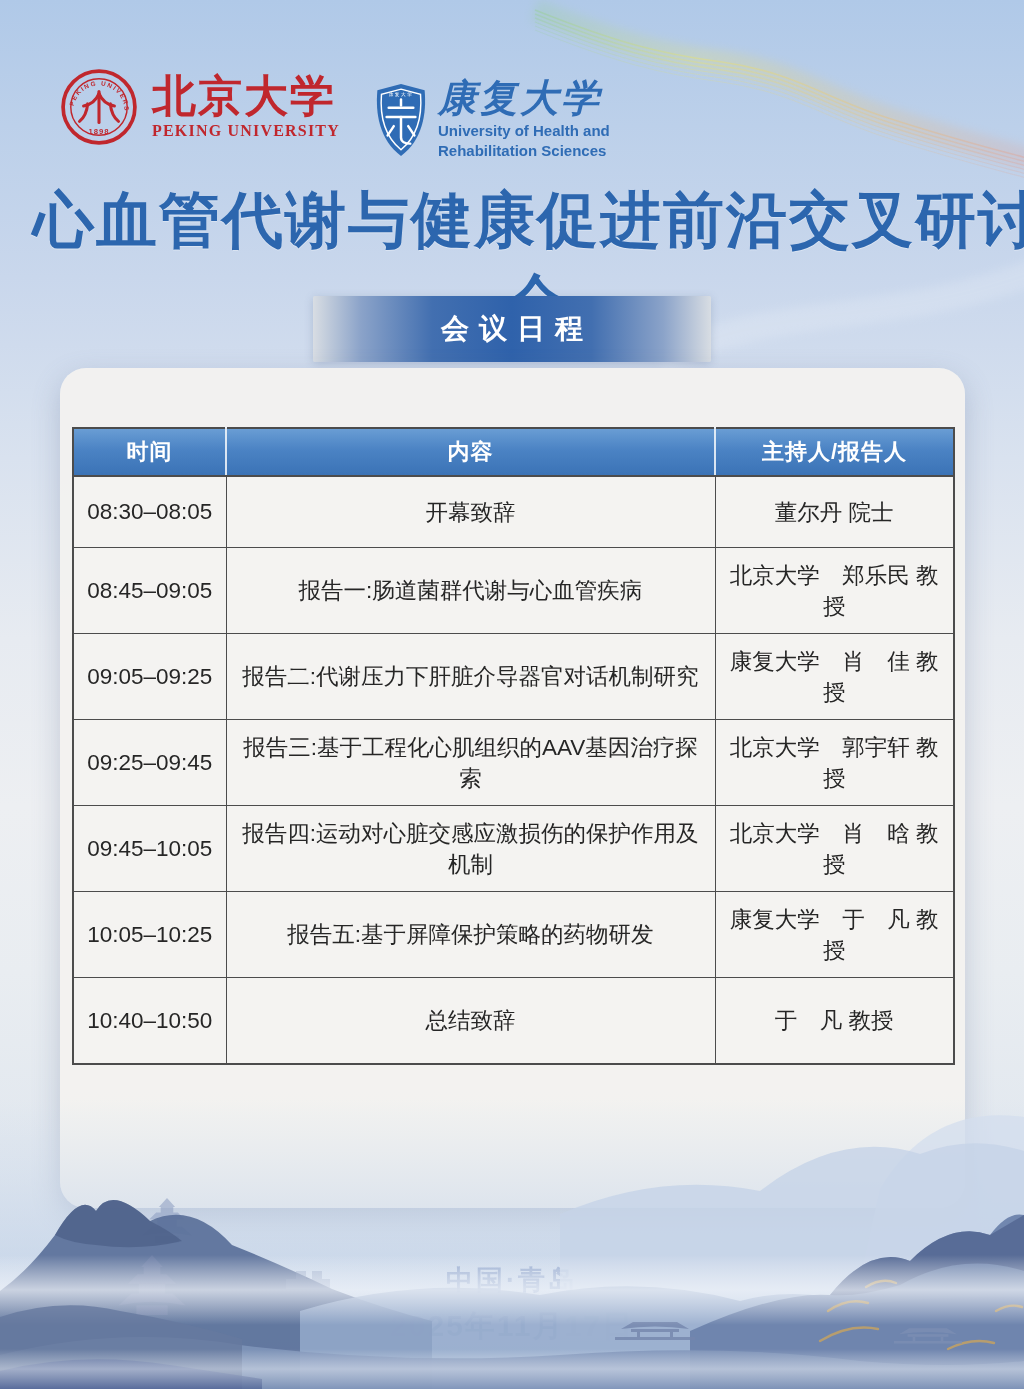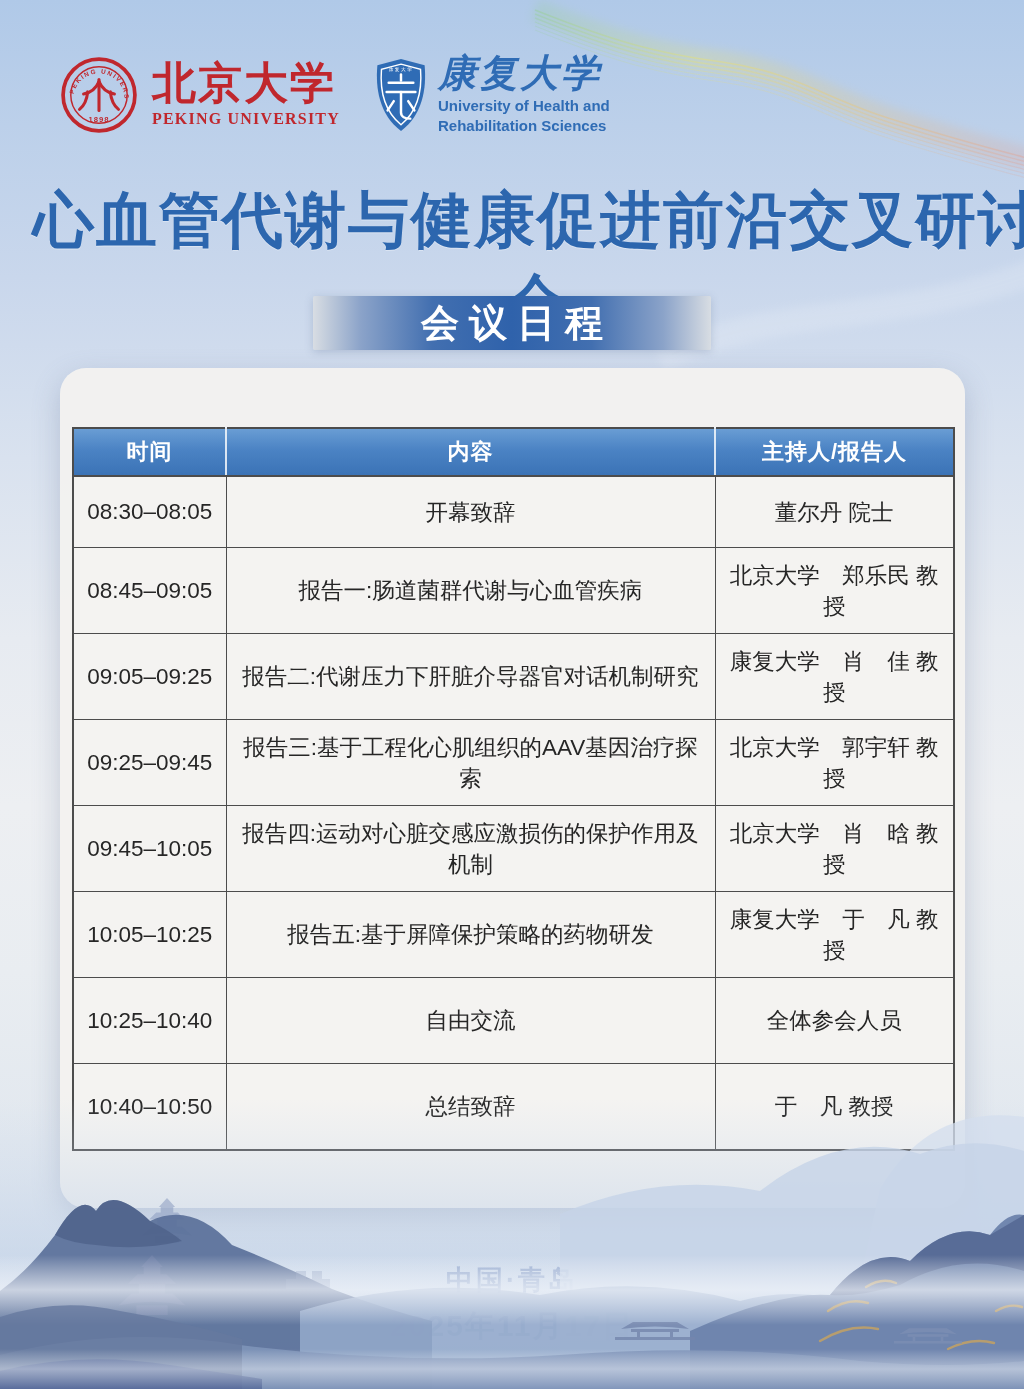--- a/index.html
+++ b/index.html
@@ -13,46 +13,46 @@
       #e7ebf1 46%, #edeff2 58%, #e9edf1 70%, #e2e8ef 82%, #dbe4ee 100%);
   }
   svg{display:block;}
   .ribbon{position:absolute;top:0;left:0;width:1024px;height:520px;pointer-events:none;}
   .mountains{position:absolute;left:0;bottom:0;width:1024px;height:330px;pointer-events:none;}
 
   
   .logos{position:absolute;top:54px;left:60px;display:flex;align-items:center;}
   .logo-group{display:flex;align-items:center;}
   .pku-text{margin-left:14px;}
-  .pku-cn{font-family:Liberation Serif, serif;font-weight:bold;font-size:44px;line-height:1;
+  .pku-cn{font-family:Liberation Sans, sans-serif;font-weight:bold;font-size:44px;line-height:1;
           color:var(--pku_red,#c0272d);letter-spacing:2px;}
   .pku-en{font-family:"Liberation Serif",serif;font-weight:bold;font-size:16px;
           color:var(--pku_red,#c0272d);letter-spacing:1.2px;margin-top:4px;}
-  .uhrs-group{margin-left:34px;}
+  .uhrs-group{margin-left:34px;margin-top:25px;}
   .uhrs-text{margin-left:10px;}
   .uhrs-cn{font-family:"DejaVu Serif",serif;font-style:italic;font-weight:bold;font-size:38px;
            line-height:1;color:var(--uhrs_blue,#2f6cb5);letter-spacing:3px;}
   .uhrs-en{font-size:15px;font-weight:bold;color:var(--uhrs_blue,#2f6cb5);line-height:1.3;margin-top:4px;}
 
   
   .main-title{
     position:absolute;top:180px;left:0;width:100%;text-align:center;
     font-size:61px;font-weight:900;letter-spacing:2px;
     color:var(--accent_blue,#2c66ae);
     text-shadow:0 1px 0 rgba(255,255,255,.35);
     margin-left:25px;
   }
   .badge{
     position:absolute;top:296px;left:50%;transform:translateX(-50%);
-    width:398px;height:54px;border-radius:2px;
+    width:398px;height:66px;border-radius:2px;
     display:flex;align-items:center;justify-content:center;
     background:linear-gradient(90deg,
       #d8dde3 0%, #8ba3c9 12%, #426fb0 30%, #2f62ab 50%,
       #426fb0 70%, #8ba3c9 88%, #d8dde3 100%);
-    color:#ffffff;font-size:38px;font-weight:bold;letter-spacing:10px;text-indent:10px;
+    color:#ffffff;font-size:28px;font-weight:bold;letter-spacing:10px;text-indent:10px;
     box-shadow:0 2px 8px rgba(80,100,140,.25);
   }
 
   
   .card{
     position:absolute;top:368px;left:60px;width:905px;height:840px;
     background:rgba(243,242,240,.97);
     border-radius:26px;
     box-shadow:0 10px 28px rgba(96,114,148,.30);
   }
@@ -207,25 +207,20 @@
         </tr>
         <tr>
           <td>09:45–10:05</td>
           <td>报告四:运动对心脏交感应激损伤的保护作用及机制</td>
           <td>北京大学　肖　晗 教授</td>
         </tr>
         <tr>
           <td>10:05–10:25</td>
           <td>报告五:基于屏障保护策略的药物研发</td>
           <td>康复大学　于　凡 教授</td>
-        </tr>
-        <tr>
-          <td>10:25–10:40</td>
-          <td>自由交流</td>
-          <td>全体参会人员</td>
         </tr>
         <tr>
           <td>10:40–10:50</td>
           <td>总结致辞</td>
           <td>于　凡 教授</td>
         </tr>
       </tbody>
   </table>
 </div>
 

